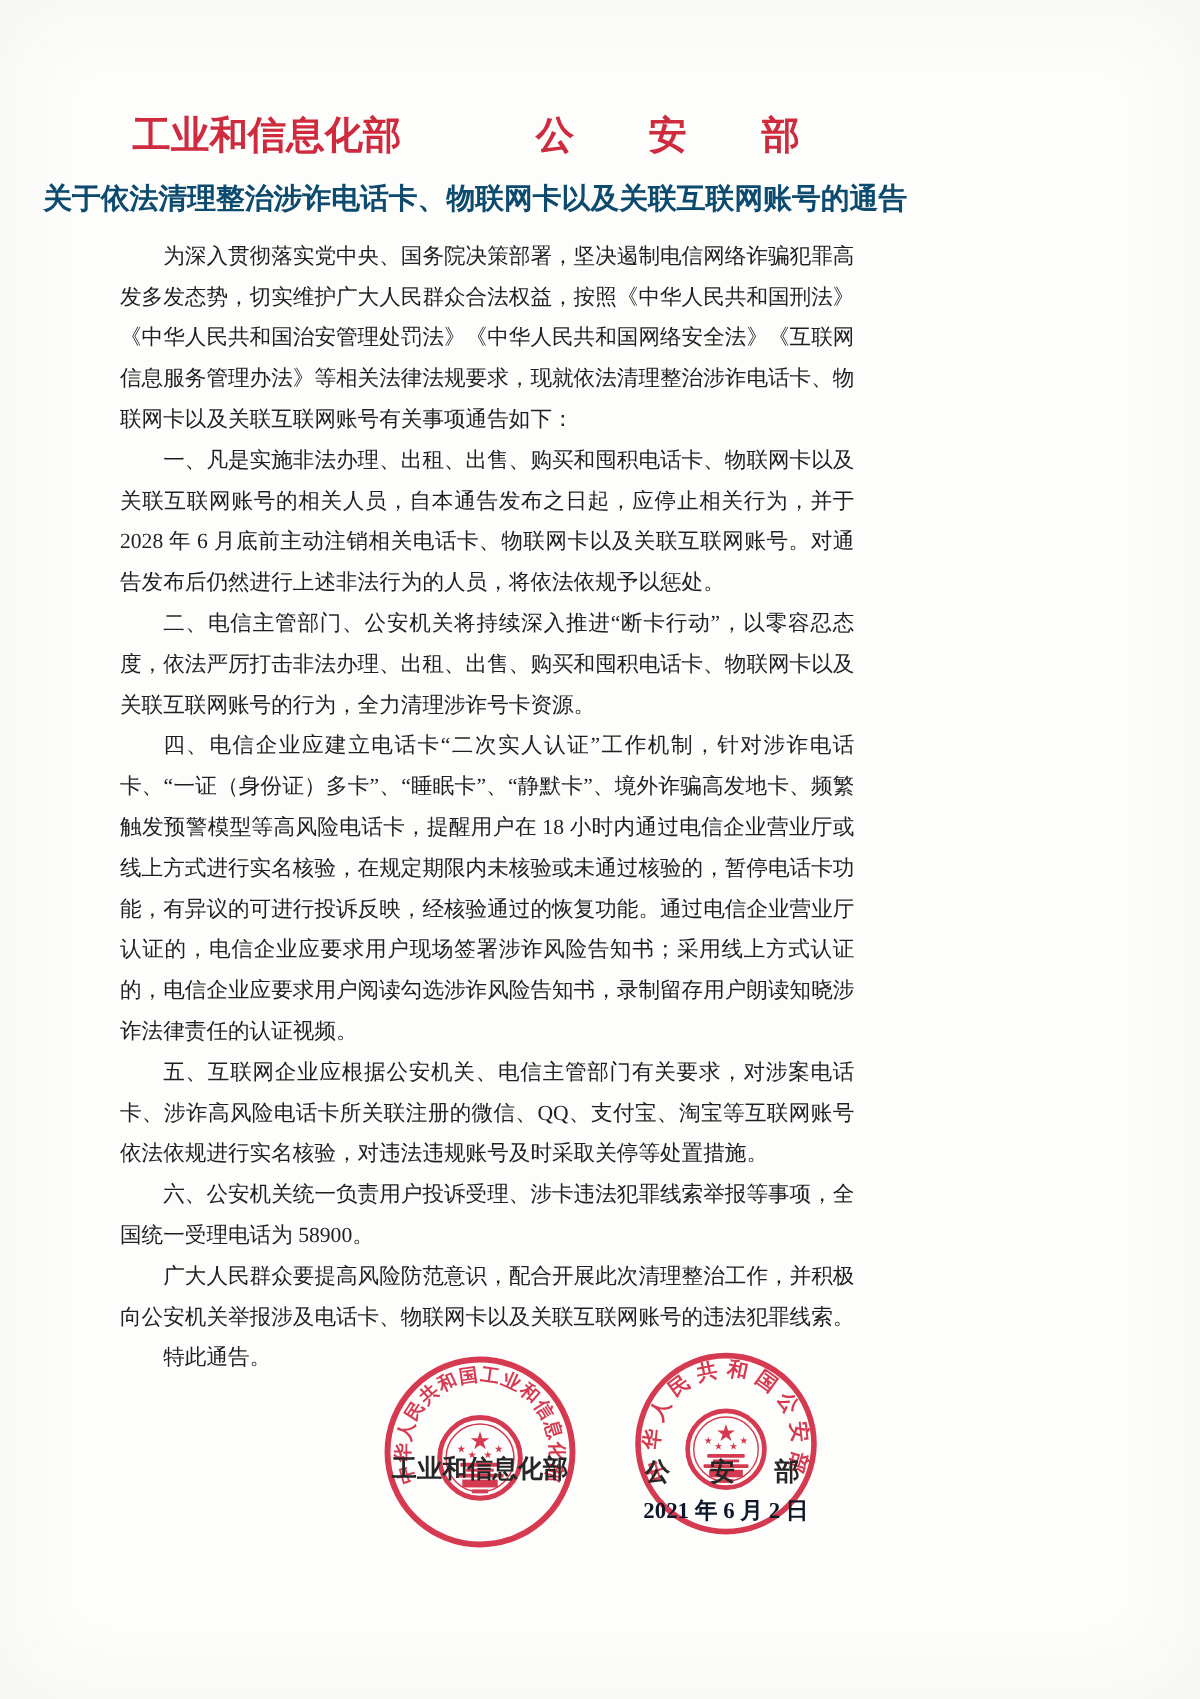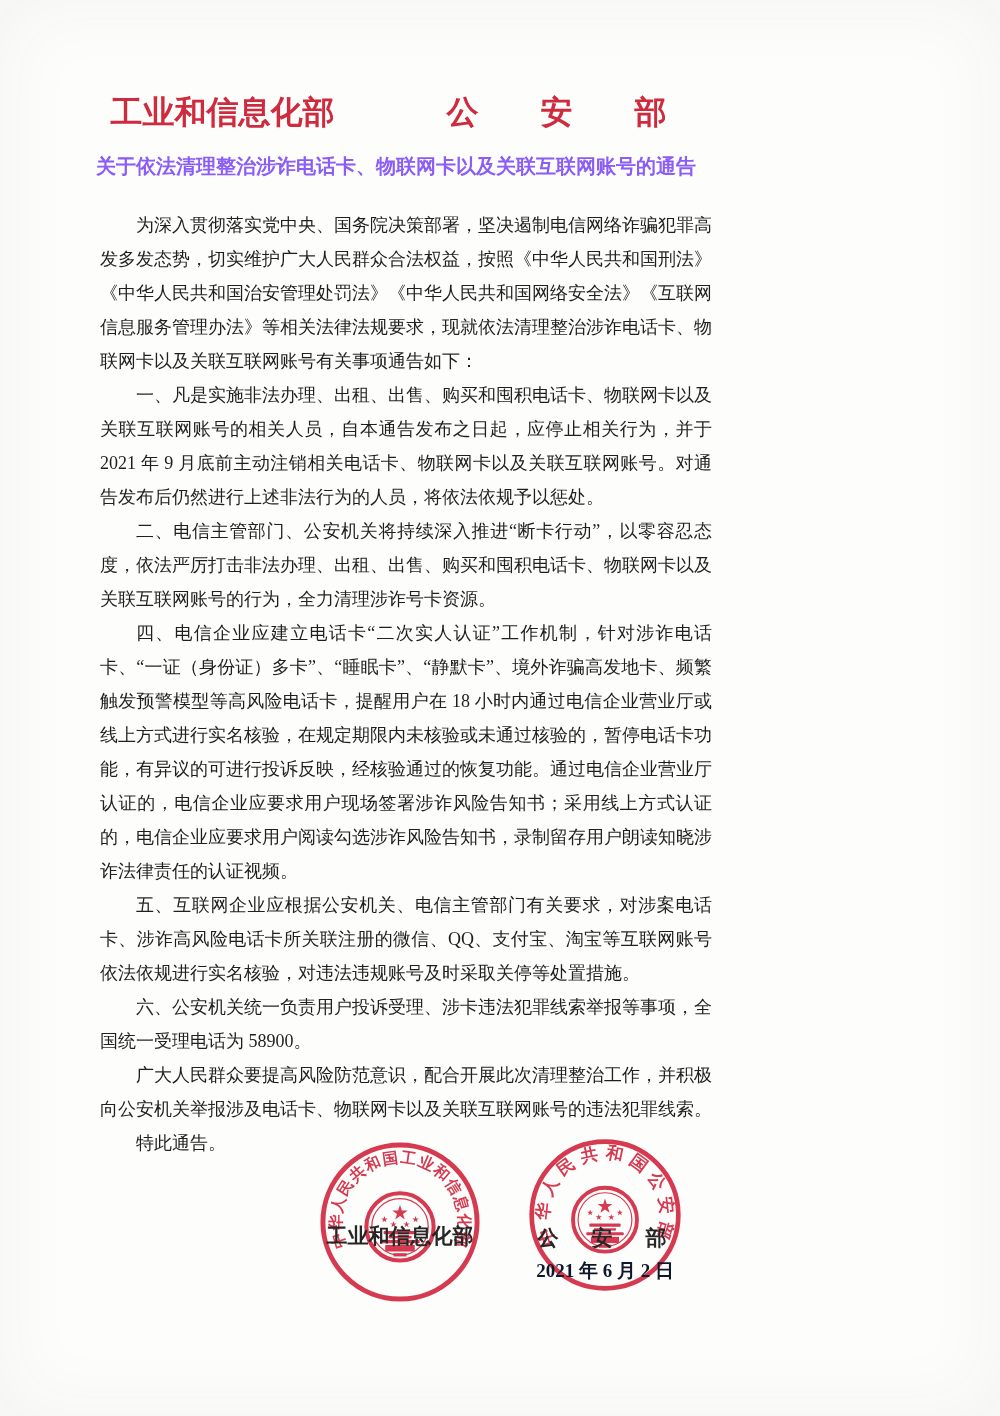--- a/index.html
+++ b/index.html
@@ -14,24 +14,24 @@
   .page{position:relative;width:792px;height:1416px;overflow:hidden;}
   .header-row{
     display:flex;justify-content:center;align-items:baseline;
     gap:112px;margin:0;padding-top:92px;
     font-weight:bold;font-size:32px;line-height:40px;
     color:var(--header-red);
   }
   .ministry-right{letter-spacing:15px;}
   .doc-title{
     margin:18px 0 0 0;text-align:center;
-    font-size:20px;font-weight:bold;color:#8b5cf6;line-height:32px;
+    font-size:24px;font-weight:bold;color:#0c4a6e;line-height:32px;
   }
   .body-text{
-    margin-top:26px;padding:0 80px 0 100px;
+    margin-top:14px;padding:0 80px 0 100px;
     font-size:18px;line-height:34px;text-align:justify;
   }
   .body-text p{margin:0;text-indent:2em;}
   .seal-area{position:relative;height:220px;margin-top:-22px;}
   .seal{position:absolute;}
   .seal-left{left:318px;top:2px;width:164px;height:164px;}
   .seal-right{left:527px;top:-1px;width:156px;height:156px;}
   .overlay-sig{
     position:absolute;font-weight:600;color:#262626;
     text-align:center;white-space:nowrap;
@@ -52,21 +52,21 @@
 
   <div class="header-row">
     <span class="ministry-left">工业和信息化部</span>
     <span class="ministry-right">公　安　部</span>
   </div>
 
   <h1 class="doc-title">关于依法清理整治涉诈电话卡、物联网卡以及关联互联网账号的通告</h1>
 
   <div class="body-text">
       <p>为深入贯彻落实党中央、国务院决策部署，坚决遏制电信网络诈骗犯罪高发多发态势，切实维护广大人民群众合法权益，按照《中华人民共和国刑法》《中华人民共和国治安管理处罚法》《中华人民共和国网络安全法》《互联网信息服务管理办法》等相关法律法规要求，现就依法清理整治涉诈电话卡、物联网卡以及关联互联网账号有关事项通告如下：</p>
-      <p>一、凡是实施非法办理、出租、出售、购买和囤积电话卡、物联网卡以及关联互联网账号的相关人员，自本通告发布之日起，应停止相关行为，并于 2021 年 9 月底前主动注销相关电话卡、物联网卡以及关联互联网账号。对通告发布后仍然进行上述非法行为的人员，将依法依规予以惩处。</p>
+      <p>一、凡是实施非法办理、出租、出售、购买和囤积电话卡、物联网卡以及关联互联网账号的相关人员，自本通告发布之日起，应停止相关行为，并于 2028 年 6 月底前主动注销相关电话卡、物联网卡以及关联互联网账号。对通告发布后仍然进行上述非法行为的人员，将依法依规予以惩处。</p>
       <p>二、电信主管部门、公安机关将持续深入推进“断卡行动”，以零容忍态度，依法严厉打击非法办理、出租、出售、购买和囤积电话卡、物联网卡以及关联互联网账号的行为，全力清理涉诈号卡资源。</p>
       <p>四、电信企业应建立电话卡“二次实人认证”工作机制，针对涉诈电话卡、“一证（身份证）多卡”、“睡眠卡”、“静默卡”、境外诈骗高发地卡、频繁触发预警模型等高风险电话卡，提醒用户在 18 小时内通过电信企业营业厅或线上方式进行实名核验，在规定期限内未核验或未通过核验的，暂停电话卡功能，有异议的可进行投诉反映，经核验通过的恢复功能。通过电信企业营业厅认证的，电信企业应要求用户现场签署涉诈风险告知书；采用线上方式认证的，电信企业应要求用户阅读勾选涉诈风险告知书，录制留存用户朗读知晓涉诈法律责任的认证视频。</p>
       <p>五、互联网企业应根据公安机关、电信主管部门有关要求，对涉案电话卡、涉诈高风险电话卡所关联注册的微信、QQ、支付宝、淘宝等互联网账号依法依规进行实名核验，对违法违规账号及时采取关停等处置措施。</p>
       <p>六、公安机关统一负责用户投诉受理、涉卡违法犯罪线索举报等事项，全国统一受理电话为 58900。</p>
       <p>广大人民群众要提高风险防范意识，配合开展此次清理整治工作，并积极向公安机关举报涉及电话卡、物联网卡以及关联互联网账号的违法犯罪线索。</p>
       <p>特此通告。</p>
     </div>
 
   <div class="seal-area">
 

